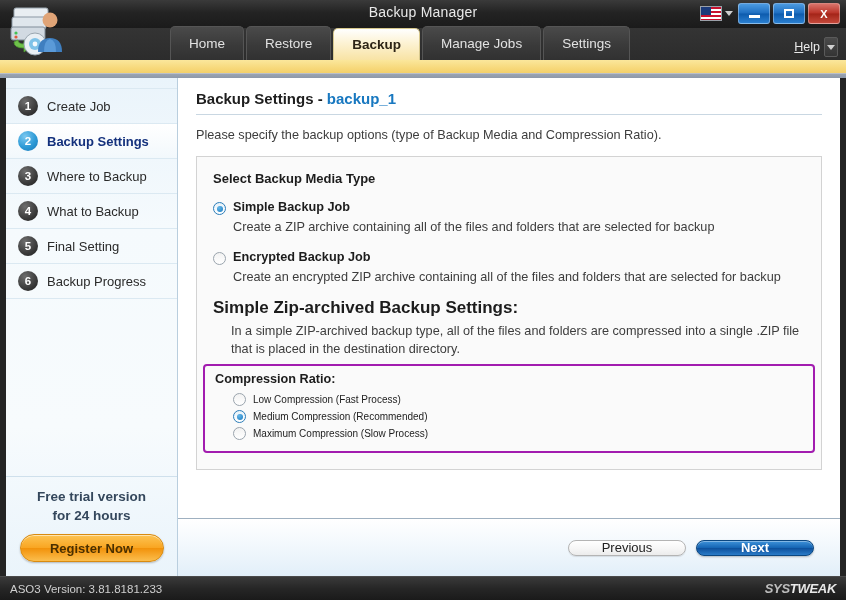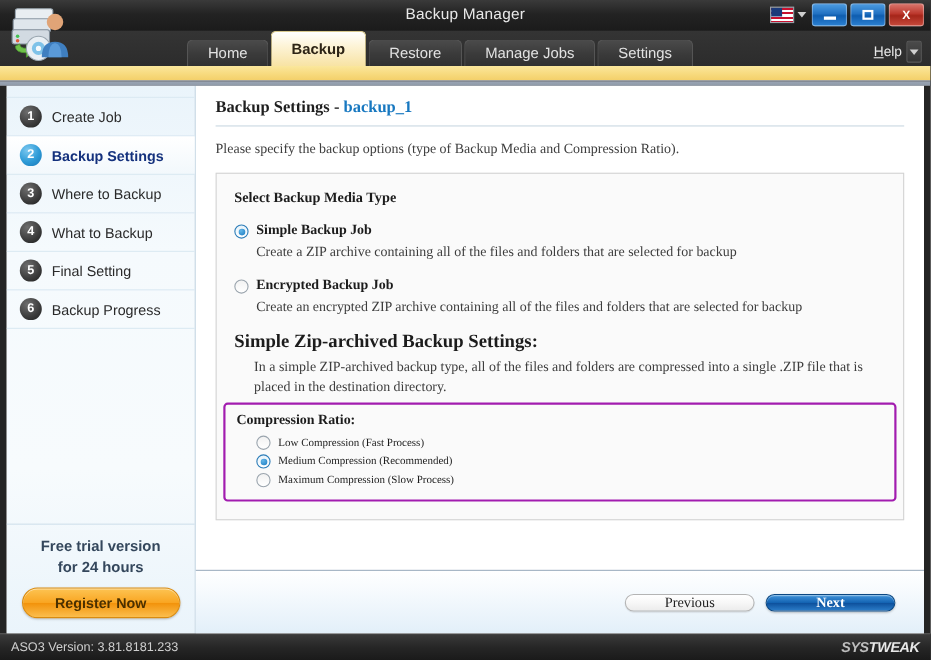--- a/index.html
+++ b/index.html
@@ -76,21 +76,21 @@
   
   .tabbar {
     height: 32px;
     background: linear-gradient(to bottom, #343434 0%, #2c2c2c 100%);
     display: flex; align-items: flex-end;
     position: relative;
     padding-left: 170px;
     flex: 0 0 32px;
   }
   .tab {
-    height: 24px;
+    height: 34px;
     padding: 0 18px;
     display: flex; align-items: center; justify-content: center;
     color: #e2e2e2;
     font-size: 13.5px;
     border-radius: 5px 5px 0 0;
     background: linear-gradient(to bottom, #4a4a4a 0%, #3a3a3a 55%, #313131 100%);
     border: 1px solid #555;
     border-bottom: none;
     margin-right: 2px;
   }
@@ -198,21 +198,20 @@
     display: flex; align-items: center; justify-content: center;
     color: #4a3000; font-size: 13px; font-weight: bold;
   }
 
   
   .content {
     flex: 1 1 auto;
     background: #fff;
     display: flex; flex-direction: column;
     min-width: 0;
-    font-family: Liberation Serif, serif;
   }
   .content-inner { padding: 12px 18px 0 18px; flex: 1 1 auto; }
   .page-title {
     font-size: 15px; font-weight: bold; color: #1e1e1e;
     margin-bottom: 7px;
   }
   .page-title .jobname { color: #1878c0; }
   .title-rule { height: 1px; background: #c9d7e2; margin-bottom: 13px; }
   .subtitle {
     font-size: 12.7px; color: #3d3d3d; margin-bottom: 14px;
@@ -359,22 +358,22 @@
       </div>
       <div class="wbtn blue">
         <div class="max-glyph"></div>
       </div>
       <div class="wbtn red">X</div>
     </div>
   </div>
 
   <div class="tabbar">
     <div class="tab">Home</div>
+    <div class="tab">Restore</div>
     <div class="tab active">Backup</div>
-    <div class="tab">Restore</div>
     <div class="tab">Manage Jobs</div>
     <div class="tab">Settings</div>
     <div class="help-area">
       <div class="help-link"><u>H</u>elp</div>
       <div class="help-caret-btn">
         <div class="help-caret"></div>
       </div>
     </div>
   </div>
 

